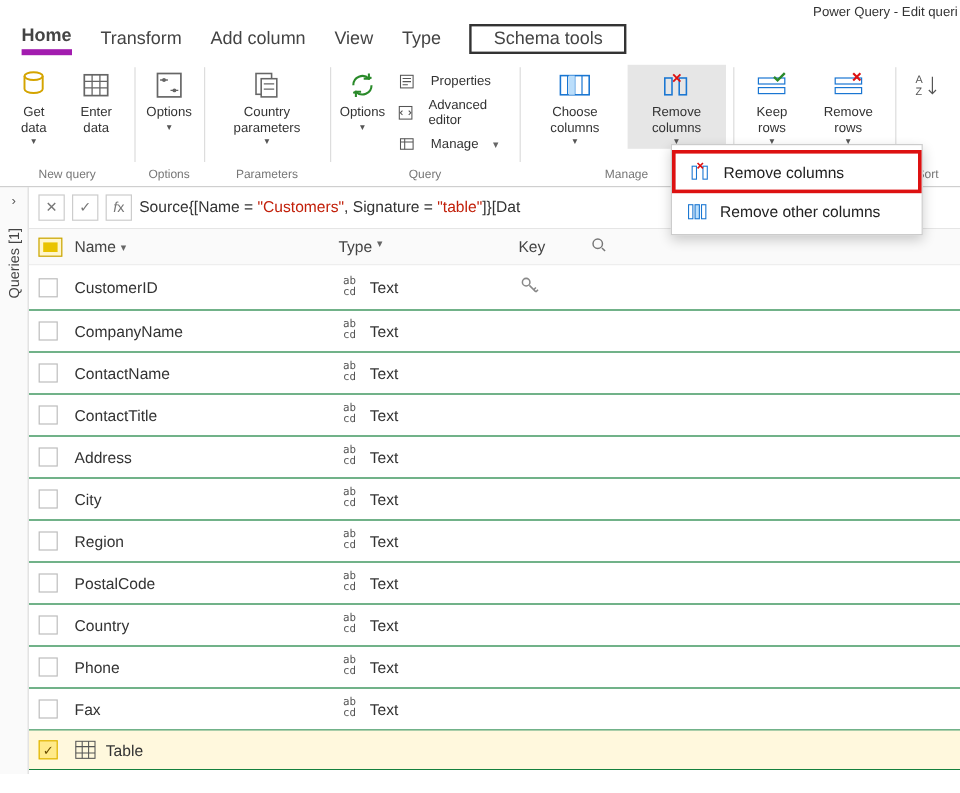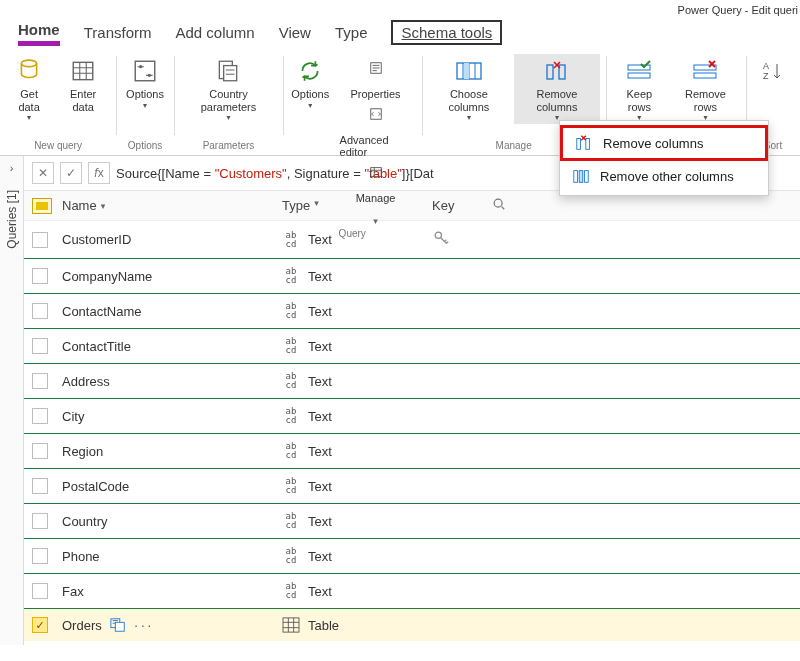--- a/index.html
+++ b/index.html
@@ -1,32 +1,32 @@
 <!DOCTYPE html>
 <html><head>
 <meta charset="utf-8">
 <style>
   * { box-sizing: border-box; font-family: "Segoe UI", Arial, sans-serif; }
   body { margin:0; width:800px; height:661px; background:#fff; overflow:hidden; color:#212121; }
   .title { text-align:right; font-size:11px; padding:4px 2px 2px 0; color:#333; }
   .tabs { display:flex; gap:24px; padding:0 18px; font-size:15px; color:#444; height:28px; align-items:center; }
   .tab { padding:3px 0; cursor:pointer; }
   .tab.active { font-weight:600; border-bottom:5px solid #a21caf; }
-  .tab.highlight { border:2px solid #333; padding:2px 8px; font-size:15px;text-decoration:underline; }
+  .tab.highlight { border:2px solid #333; padding:2px 18px; font-size:15px; }
   .ribbon { display:flex; border-bottom:1px solid #cfcfcf; padding:4px 0 0 0; height:110px; position:relative;}
   .group { display:flex; flex-direction:column; align-items:center; padding:0 6px; position:relative;}
   .group + .group::before { content:""; position:absolute; left:0; top:6px; bottom:20px; width:1px; background:#ddd;}
   .group-label { font-size:10px; color:#777; margin-top:auto; padding-bottom:4px; }
   .btns { display:flex; gap:4px; padding-top:4px; }
   .rbtn { display:flex; flex-direction:column; align-items:center; font-size:11px; color:#333; cursor:pointer; padding:2px 4px; min-width:42px; }
   .rbtn .ic { width:30px; height:30px; margin-bottom:2px; display:flex; align-items:center; justify-content:center;}
   .rbtn .cap { text-align:center; line-height:1.15; }
   .rbtn .caret { font-size:8px; color:#555; }
   .smallstack { display:flex; flex-direction:column; gap:2px; font-size:11px; padding-top:4px;}
-  .smallitem { display:flex; align-items:center; gap:12px; cursor:pointer; padding:2px 4px; color:#333;flex-direction:column;}
+  .smallitem { display:flex; align-items:center; gap:12px; cursor:pointer; padding:2px 4px; color:#333;}
   .smallic { width:16px; height:16px; display:inline-flex; align-items:center; justify-content:center;}
   .dropdown { position:absolute; top:120px; left:559px; width:210px; background:#fff; border:1px solid #ccc; box-shadow:0 4px 10px rgba(0,0,0,.2); padding:4px 0; z-index:50;}
   .dropdown .ditem { display:flex; align-items:center; gap:10px; padding:6px 12px; font-size:13px; cursor:pointer;}
   .ditem.boxed { border:3px solid #d11; }
   .dic { width:18px; height:18px; display:inline-flex; align-items:center; justify-content:center;}
   .main { display:flex; height:calc(661px - 172px); }
   .sidebar { width:24px; border-right:1px solid #ddd; background:#fafafa; display:flex; flex-direction:column; align-items:center; padding-top:6px; gap:6px; }
   .sidebar .chev { font-size:11px; color:#555; cursor:pointer;}
   .vlabel { writing-mode:vertical-rl; transform:rotate(180deg); font-size:12px; color:#444; margin-top:10px;}
   .content { flex:1; overflow:hidden; }
@@ -434,29 +434,20 @@
             <span>Fax</span>
           </div>
           <div class="typcell">
             <div class="abcd">ab<br>cd</div>
             <span>Text</span>
           </div>
           <div class="keycell"></div>
         </div>
         <div class="row sel">
           <div class="chk on">✓</div>
-          <div class="nmcell">
-            <span>Orders</span>
-            <svg class="navic" viewBox="0 0 18 18">
-              <rect x="1" y="2" width="10" height="10" fill="none" stroke="#1976d2"></rect>
-              <rect x="6" y="6" width="10" height="10" fill="#fff" stroke="#1976d2"></rect>
-              <path d="M3 4h6M3 7h3" stroke="#1976d2"></path>
-            </svg>
-            <span class="dots">···</span>
-          </div>
           <div class="typcell">
             <svg class="tblic" viewBox="0 0 20 18">
               <rect x="1" y="1" width="18" height="16" fill="none" stroke="#555"></rect>
               <path d="M1 6h18M1 12h18M7 1v16M13 1v16" stroke="#555"></path>
             </svg>
             <span>Table</span>
           </div>
           <div class="keycell"></div>
         </div>
       </div>

